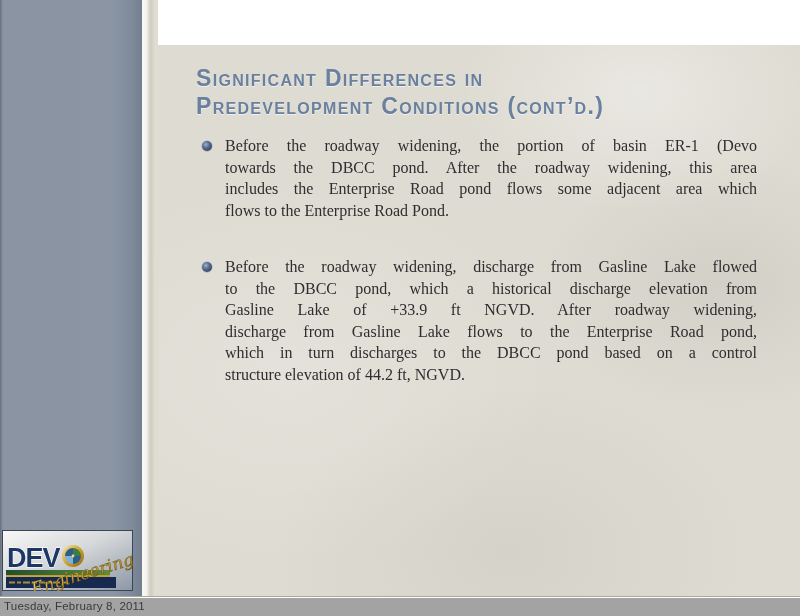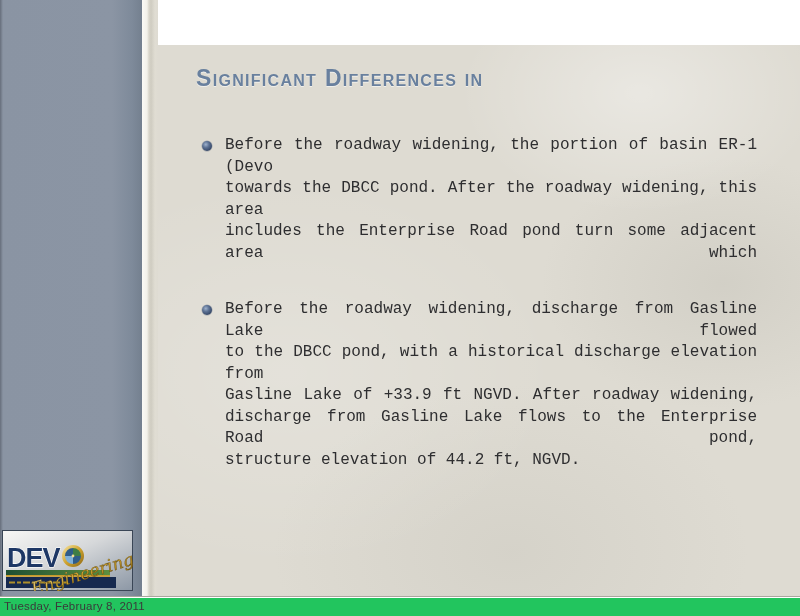--- a/index.html
+++ b/index.html
@@ -39,38 +39,38 @@
     font-variant:small-caps; font-weight:bold;
     font-size:23px; line-height:27.5px; letter-spacing:1.3px;
     color:#69809e; text-shadow:0 1px 0 rgba(255,255,255,0.55);
   }
 
   
   .content { position:absolute; left:67px; top:90px; width:532px; }
   .para { position:relative; }
   .para + .para { margin-top:35px; }
   .line {
-    font-family:Liberation Mono, monospace;
+    font-family:Liberation Serif, serif;
     font-size:16px; line-height:21.5px; color:#2e2e30;
     text-align:justify; text-align-last:justify;
   }
   .line.last { text-align-last:left; }
   .sphere-bullet {
     position:absolute; left:-23px; top:6px; width:10px; height:10px; border-radius:50%;
     background:radial-gradient(circle at 38% 35%, #9fb2cd 0%, #5d7294 35%, #334565 75%, #2a3a57 100%);
     box-shadow:0 0 0 0.5px rgba(40,55,85,0.35);
   }
 
   
   .logo { position:absolute; left:2px; top:530px; width:131px; height:61px; }
 
   
   .footer {
     position:absolute; left:0; top:598px; width:800px; height:18px;
-    background:#22c55e;
+    background:#a3a3a3;
   }
   .footer-date {
     position:absolute; left:4px; top:2px;
     font-size:11.5px; color:#3a3a3a; letter-spacing:0.2px;
   }
   .footer-page {
     position:absolute; right:10px; top:18px;
     font-size:10px; color:#3a3a3a;
   }
 </style>
@@ -79,36 +79,39 @@
 
 <div class="stage">
 
   <div class="slide">
     <div class="sidebar"></div>
     <div class="page-edge"></div>
 
     <div class="paper">
       <div class="title">
         <div>Significant Differences in</div>
+        <div>Predevelopment Conditions (cont’d.)</div>
       </div>
 
       <div class="content">
         <div class="para">
           <span class="sphere-bullet"></span>
           <div class="line">Before the roadway widening, the portion of basin ER-1 (Devo</div>
           <div class="line">towards the DBCC pond. After the roadway widening, this area</div>
-          <div class="line">includes the Enterprise Road pond turn some adjacent area which</div>
+          <div class="line">includes the Enterprise Road pond flows some adjacent area which</div>
+          <div class="line last">flows to the Enterprise Road Pond.</div>
         </div>
 
         <div class="para">
           <span class="sphere-bullet"></span>
           <div class="line">Before the roadway widening, discharge from Gasline Lake flowed</div>
-          <div class="line">to the DBCC pond, with a historical discharge elevation from</div>
+          <div class="line">to the DBCC pond, which a historical discharge elevation from</div>
           <div class="line">Gasline Lake of +33.9 ft NGVD. After roadway widening,</div>
           <div class="line">discharge from Gasline Lake flows to the Enterprise Road pond,</div>
+          <div class="line">which in turn discharges to the DBCC pond based on a control</div>
           <div class="line last">structure elevation of 44.2 ft, NGVD.</div>
         </div>
       </div>
     </div>
 
     <svg class="logo" viewBox="0 0 131 61" xmlns="http://www.w3.org/2000/svg">
       <defs>
         <linearGradient id="lgbg" x1="0" y1="0" x2="1" y2="1">
           <stop offset="0" stop-color="#f8f8f6"></stop>
           <stop offset="0.45" stop-color="#d6d8da"></stop>

